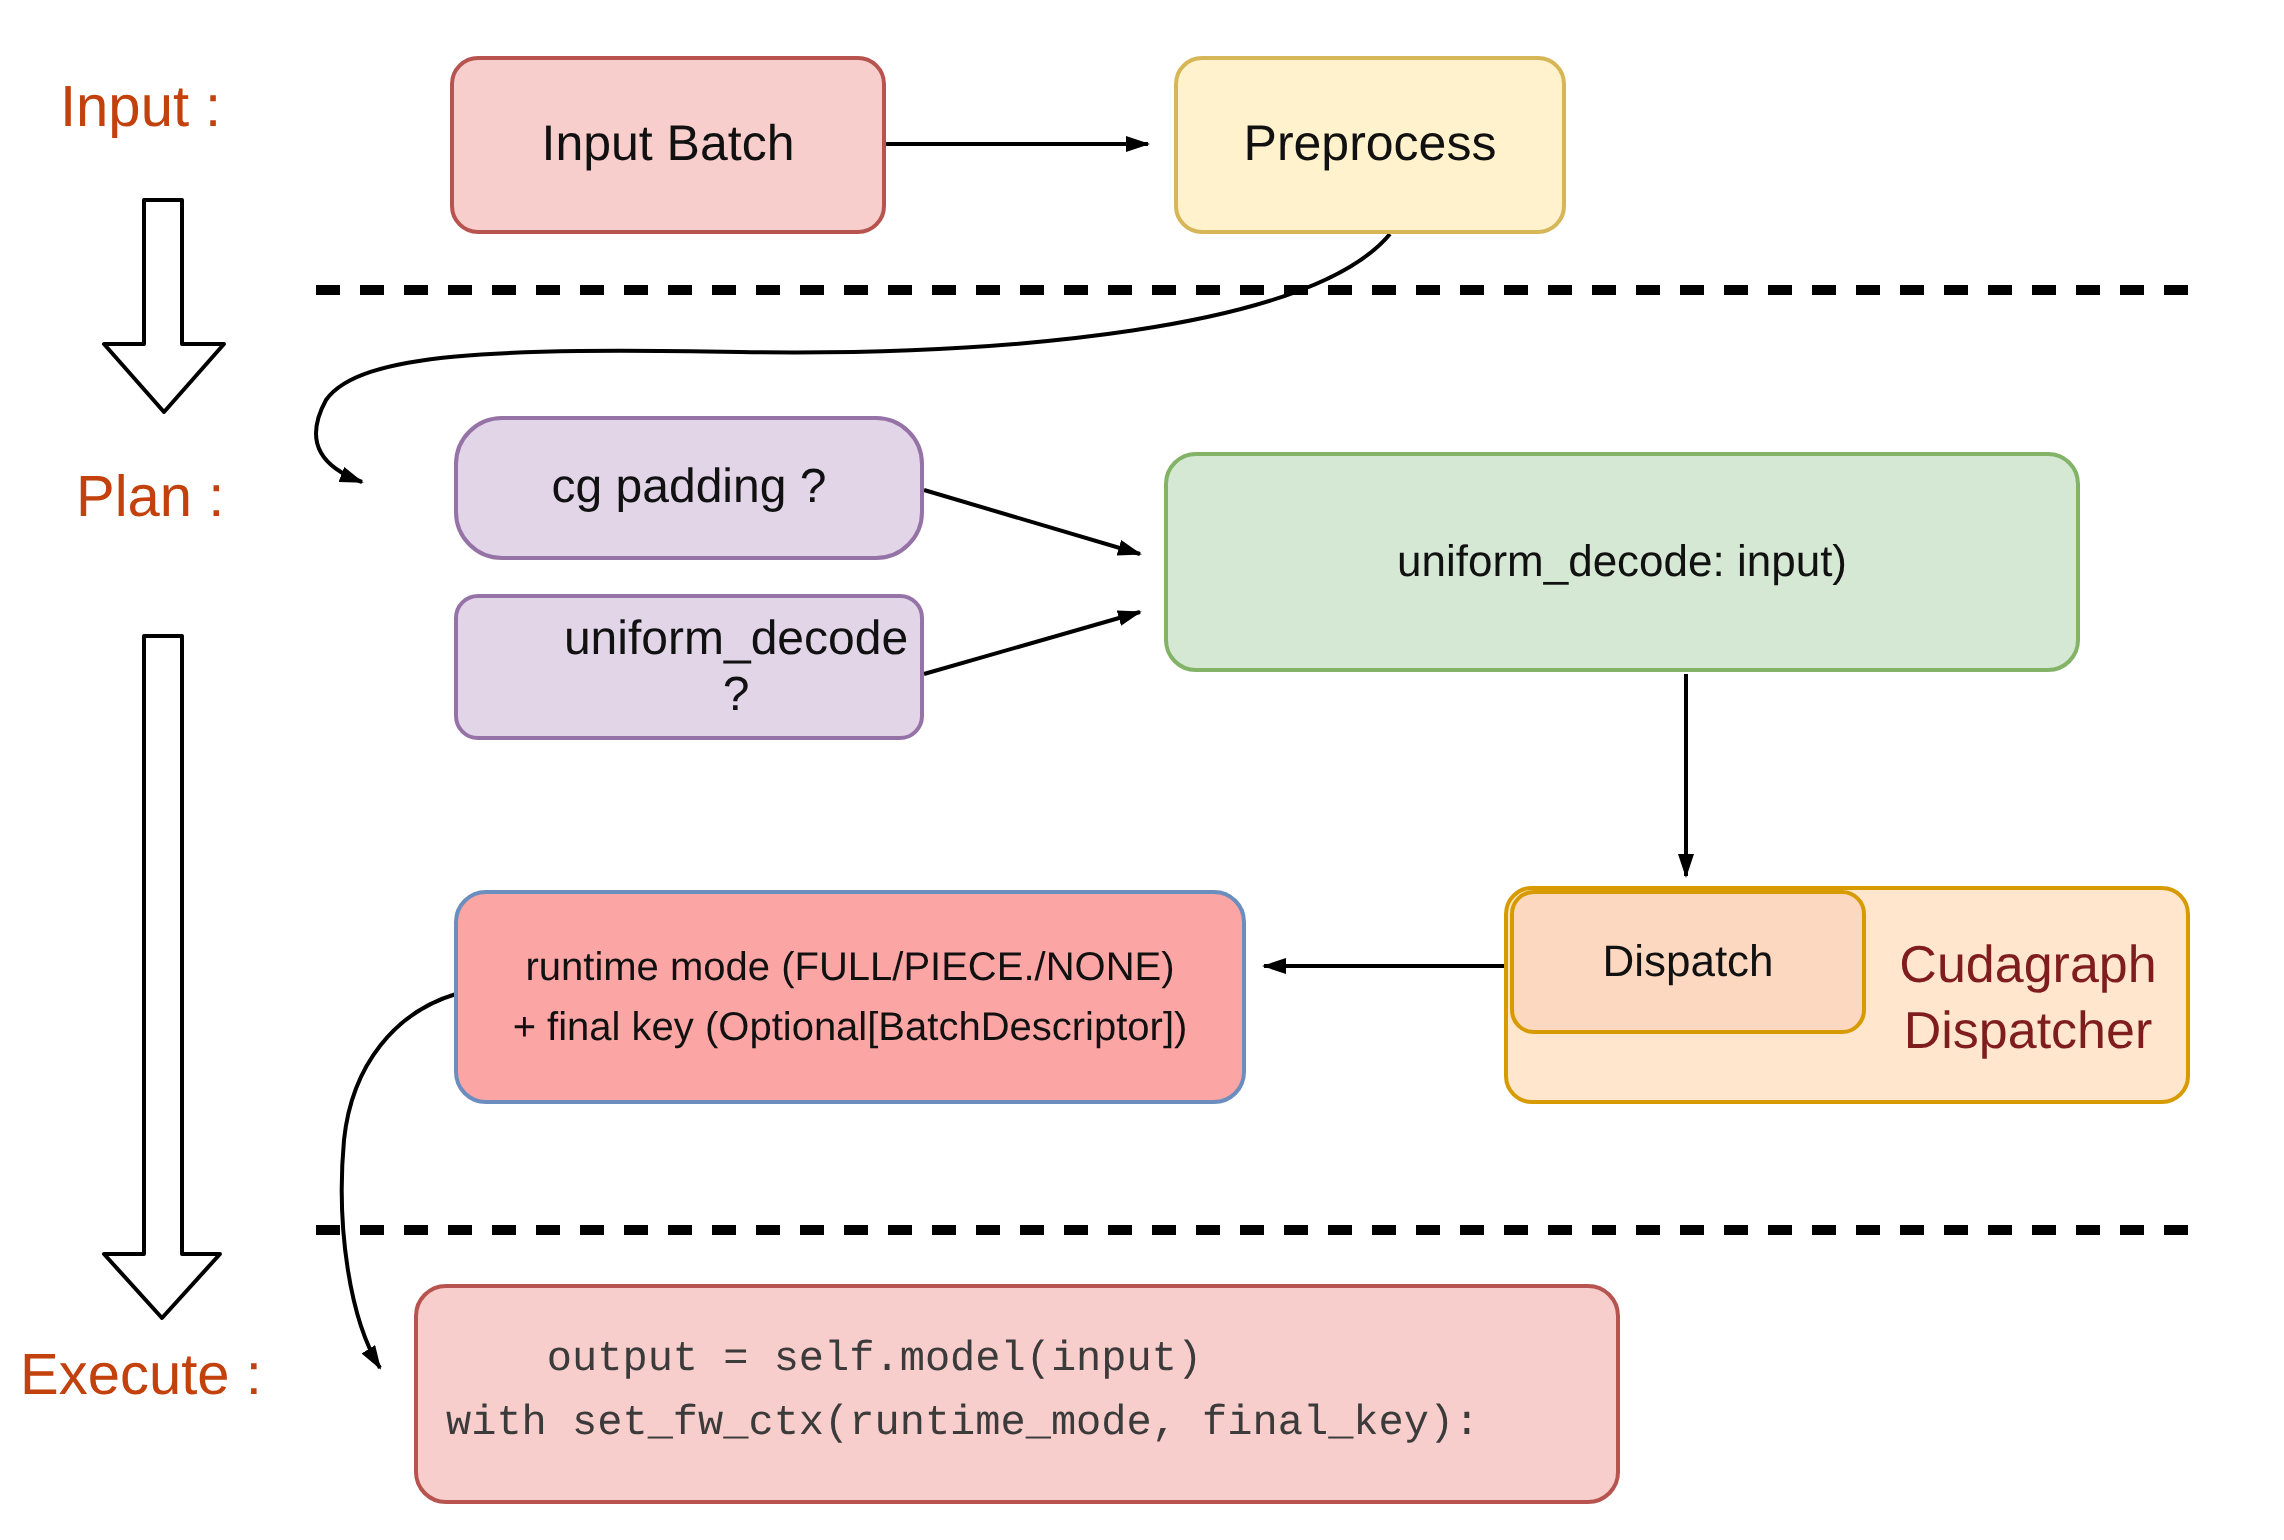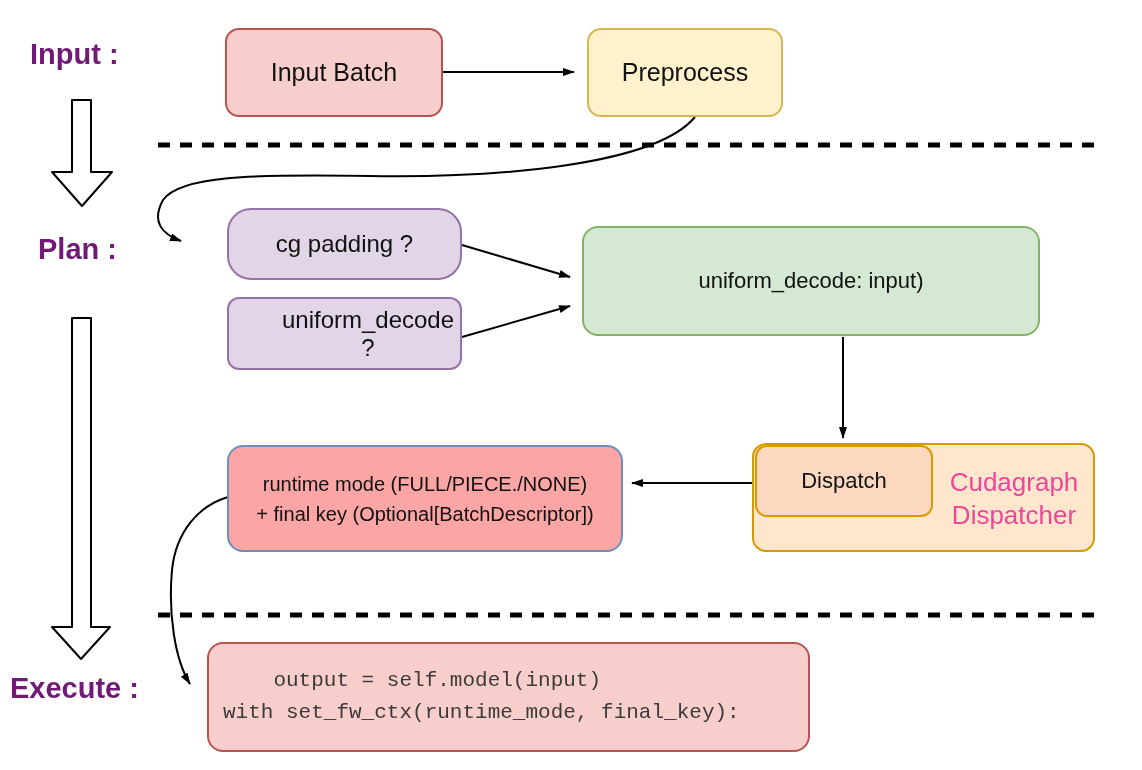--- a/index.html
+++ b/index.html
@@ -19,23 +19,23 @@
     display:flex;
     flex-direction:column;
     align-items:center;
     justify-content:center;
     text-align:center;
     z-index:2;
     color:#111;
   }
   .section-label{
     position:absolute;
-    font-weight:bold;
+    font-weight:normal;
     font-size:29px;
-    color:#701a75;
+    color:#c2410c;
     z-index:2;
     white-space:nowrap;
   }
   .red    {background:#f8cecc;border-color:#b85450;}
   .yellow {background:#fff2cc;border-color:#d6b656;}
   .purple {background:#e1d5e7;border-color:#9673a6;}
   .green  {background:#d5e8d4;border-color:#82b366;}
   .blue   {background:#fca5a5;border-color:#6c8ebf;}
   .orange {background:#ffe6cc;border-color:#d79b00;}
   .peach  {background:#fcd8c0;border-color:#d79b00;}
@@ -43,21 +43,21 @@
   #input-batch {left:225px;top:28px;width:218px;height:89px;font-size:25px;}
   #preprocess  {left:587px;top:28px;width:196px;height:89px;font-size:25px;}
   #cg-padding  {left:227px;top:208px;width:235px;height:72px;font-size:24px;border-radius:24px;}
   #uniform-dec {left:227px;top:297px;width:235px;height:73px;font-size:24px;border-radius:12px;padding-left:47px;}
   #init-key    {left:582px;top:226px;width:458px;height:110px;font-size:22px;line-height:30px;border-radius:16px;}
   #runtime     {left:227px;top:445px;width:396px;height:107px;font-size:20px;line-height:30px;border-radius:16px;}
   #dispatcher  {left:752px;top:443px;width:343px;height:109px;z-index:1;}
   #dispatch    {left:755px;top:445px;width:178px;height:72px;font-size:22px;border-radius:12px;z-index:2;}
   #dispatcher-label{
     position:absolute;left:933px;top:466px;width:162px;
-    font-size:26px;line-height:33px;text-align:center;z-index:2;color:#ec4899;
+    font-size:26px;line-height:33px;text-align:center;z-index:2;color:#7f1d1d;
   }
   #exec-code{
     left:207px;top:642px;width:603px;height:110px;
     font-family:"Liberation Mono", monospace;
     font-size:21px;line-height:32px;
     align-items:flex-start;justify-content:center;
     padding-left:14px;text-align:left;
     color:#3b3b3b;border-radius:16px;
   }
   #exec-code .code-line{white-space:pre;}

